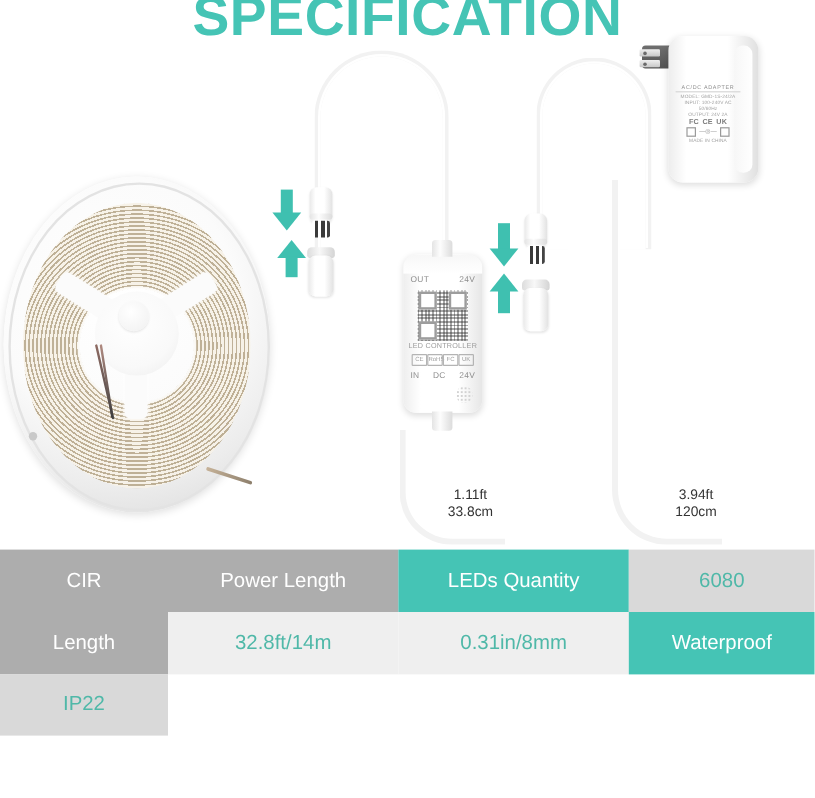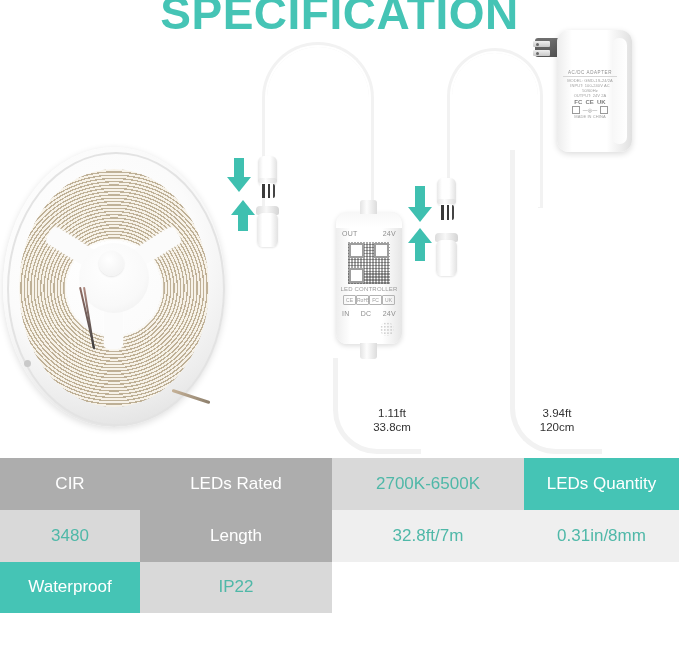--- a/index.html
+++ b/index.html
@@ -355,36 +355,35 @@
         <div>MADE IN CHINA</div>
       </div>
     </div>
 
     <div class="cable-path" style="left:510px;top:150px;width:92px;height:304px;border-radius:0 0 0 46px;border-top:none;border-right:none;"></div>
 
     <div class="measure" style="left:352px;top:406px;width:80px;">
       <div>1.11ft</div>
       <div>33.8cm</div>
     </div>
-    <div class="measure" style="left:517px;top:406px;width:80px;">
+    <div class="measure" style="left:540px;top:406px;width:80px;">
       <div>3.94ft</div>
       <div>120cm</div>
     </div>
   </div>
 
   <div class="spec">
 
     <div class="cell lbl-gray">CIR</div>
-    <div class="cell lbl-gray">LEDs Rated</div>
-
-    <div class="cell val-dark">2700K-6500K</div>
+    <div class="cell lbl-gray">Power Length</div>
+
     <div class="cell lbl-teal">LEDs Quantity</div>
-    <div class="cell val-dark">3480</div>
+    <div class="cell val-dark">6080</div>
 
     <div class="cell lbl-gray">Length</div>
-    <div class="cell val-light">32.8ft/7m</div>
+    <div class="cell val-light">32.8ft/14m</div>
     <div class="cell val-light">0.31in/8mm</div>
 
     <div class="cell lbl-teal">Waterproof</div>
     <div class="cell val-dark">IP22</div>
   </div>
 
 </div>
 
 </body></html>

